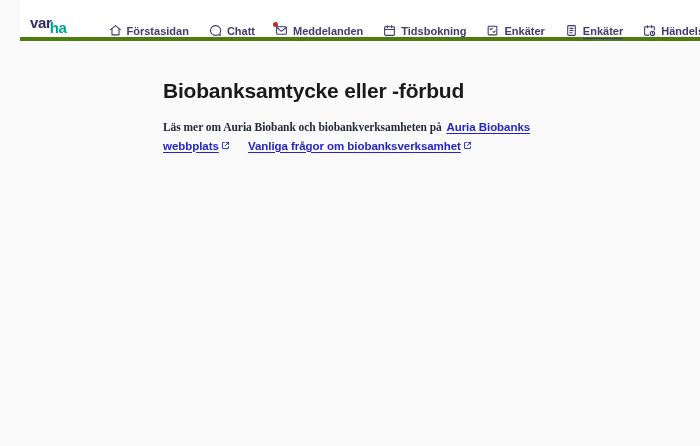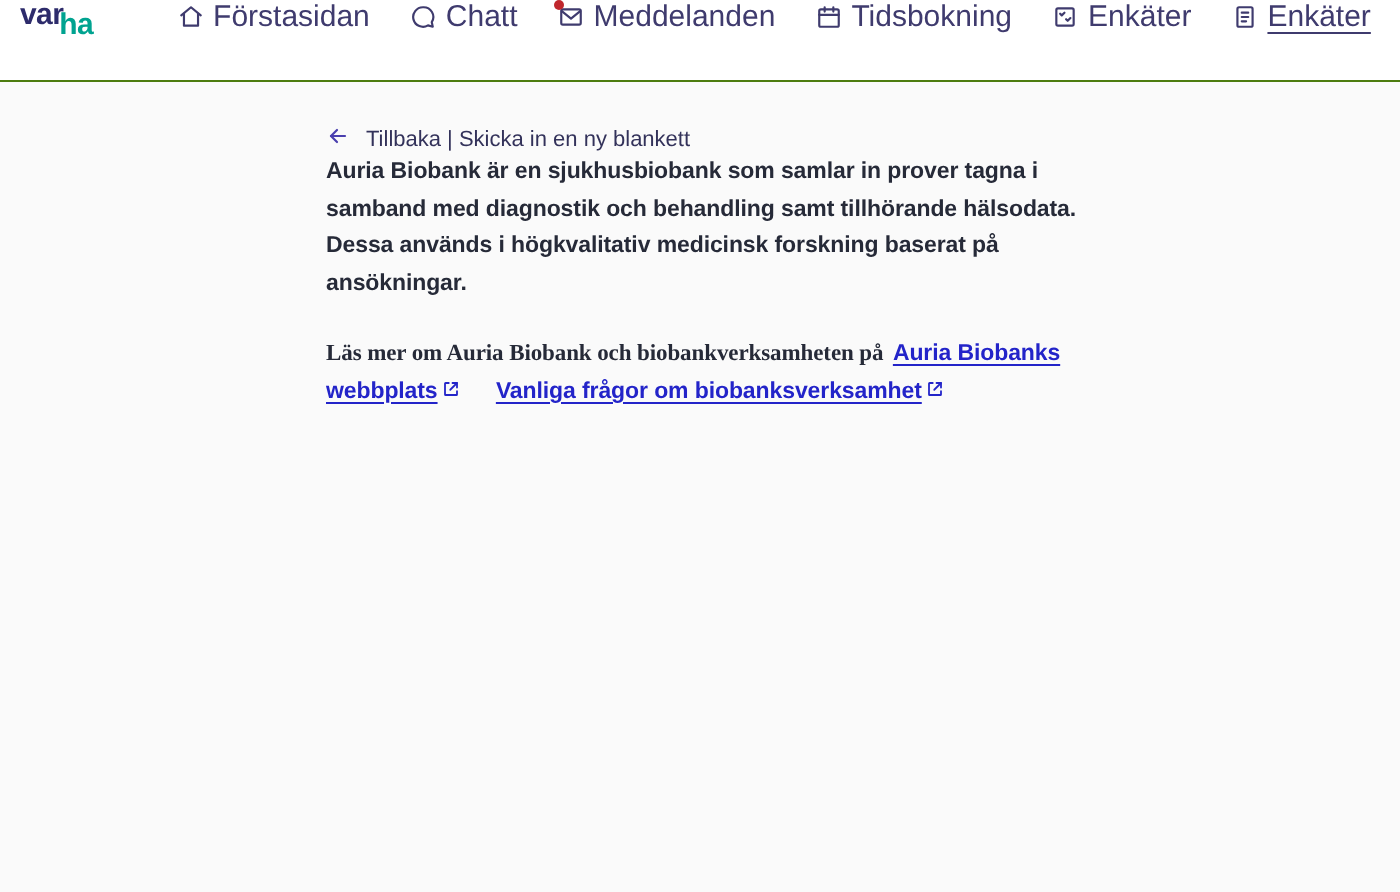--- a/index.html
+++ b/index.html
@@ -6,25 +6,26 @@
   html, body { width: 700px; height: 446px; overflow: hidden; }
   body {
     font-family: "Liberation Sans", sans-serif;
     background: #fafafa;
     color: #24283a;
   }
 
   
   .header {
     display: flex;
-    align-items: flex-start;
+    align-items: flex-end;
     height: 41px;
     background: #ffffff;
-    border-bottom: 1px solid #4d7c0f;
+    border-bottom: 4px solid #4d7c0f;
     padding: 0 14px 0 10px;
+    margin-left: 20px;
   }
   .logo {
     display: inline-block;
     position: relative;
     margin-right: 40px;
     cursor: pointer;
     line-height: 1;
     padding-bottom: 6px;
   }
   .logo .logo-var {
@@ -44,22 +45,22 @@
   }
   .nav {
     display: flex;
     align-items: center;
     gap: 20px;
   }
   .nav-item {
     display: flex;
     align-items: center;
     gap: 5px;
-    font-size: 15px;
-    font-weight: 400;
+    font-size: 11px;
+    font-weight: 700;
     color: #3f3b6e;
     cursor: pointer;
     white-space: nowrap;
   }
   .nav-item svg { display: block; }
   .nav-icon-wrap { position: relative; display: inline-flex; }
   .nav-item.active .nav-label {
     text-decoration: underline;
     text-underline-offset: 3px;
   }
@@ -230,33 +231,24 @@
             <circle cx="12" cy="8" r="3.5"></circle>
             <path d="M5 20c.8-3.5 3.5-5.5 7-5.5s6.2 2 7 5.5"></path>
           </svg>
       </span>
 
     </div>
   </div>
 </header>
 
 <main class="content">
-  <div class="back-row">
-    <span>
-      <svg width="12" height="12" viewBox="0 0 24 24" fill="none" stroke="currentColor" stroke-width="2.2" stroke-linecap="round" stroke-linejoin="round">
-          <path d="M19 12H5"></path>
-          <path d="m11 6-6 6 6 6"></path>
-        </svg>
-    </span>
-    <span>Tillbaka | Skicka in en ny blankett</span>
-  </div>
-
+
+  <h1 class="page-title">Biobanksamtycke eller -förbud</h1>
 
   <div class="body-copy">
-    <p>Auria Biobank är en sjukhusbiobank som samlar in prover tagna i samband med diagnostik och behandling samt tillhörande hälsodata. Dessa används i högkvalitativ medicinsk forskning baserat på ansökningar.</p>
     <p><span class="prefix-span">Läs mer om Auria Biobank och biobankverksamheten på</span>
       <a class="text-link"><span>Auria Biobanks webbplats</span></a><span class="ext-icon"><svg width="9" height="9" viewBox="0 0 24 24" fill="none" stroke="currentColor" stroke-width="2.4" stroke-linecap="round" stroke-linejoin="round">
             <path d="M9 4H4.8A.8.8 0 0 0 4 4.8V19.2a.8.8 0 0 0 .8.8H19.2a.8.8 0 0 0 .8-.8V15"></path>
             <path d="M14 4h6v6"></path>
             <path d="M20 4 11 13"></path>
           </svg></span>
       <a class="text-link link-gap"><span>Vanliga frågor om biobanksverksamhet</span></a><span class="ext-icon"><svg width="9" height="9" viewBox="0 0 24 24" fill="none" stroke="currentColor" stroke-width="2.4" stroke-linecap="round" stroke-linejoin="round">
             <path d="M9 4H4.8A.8.8 0 0 0 4 4.8V19.2a.8.8 0 0 0 .8.8H19.2a.8.8 0 0 0 .8-.8V15"></path>
             <path d="M14 4h6v6"></path>
             <path d="M20 4 11 13"></path>

